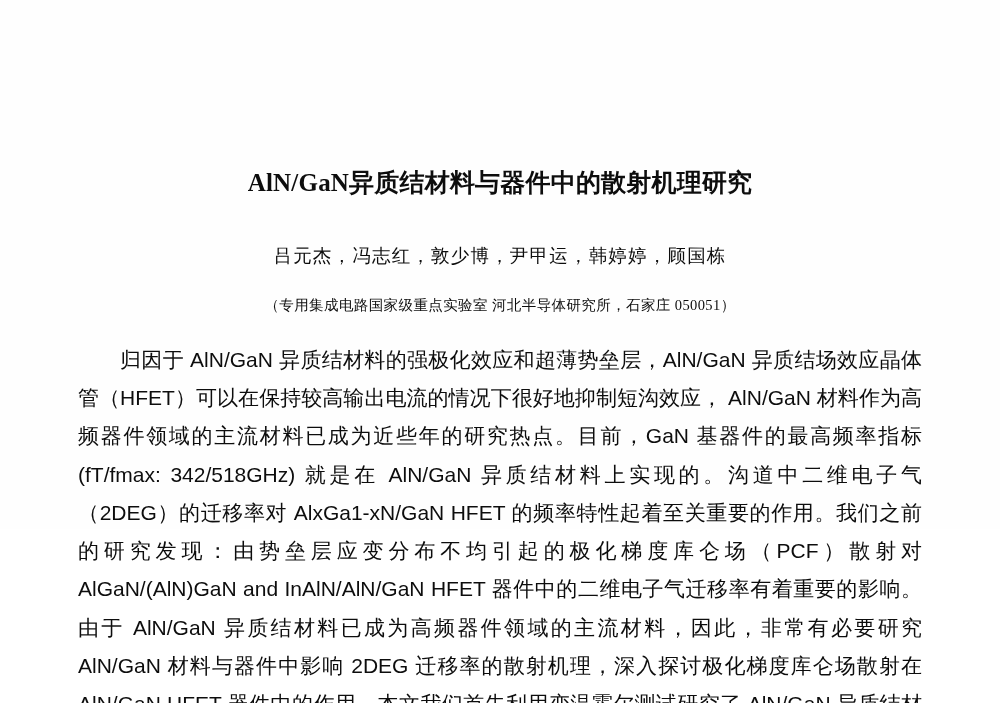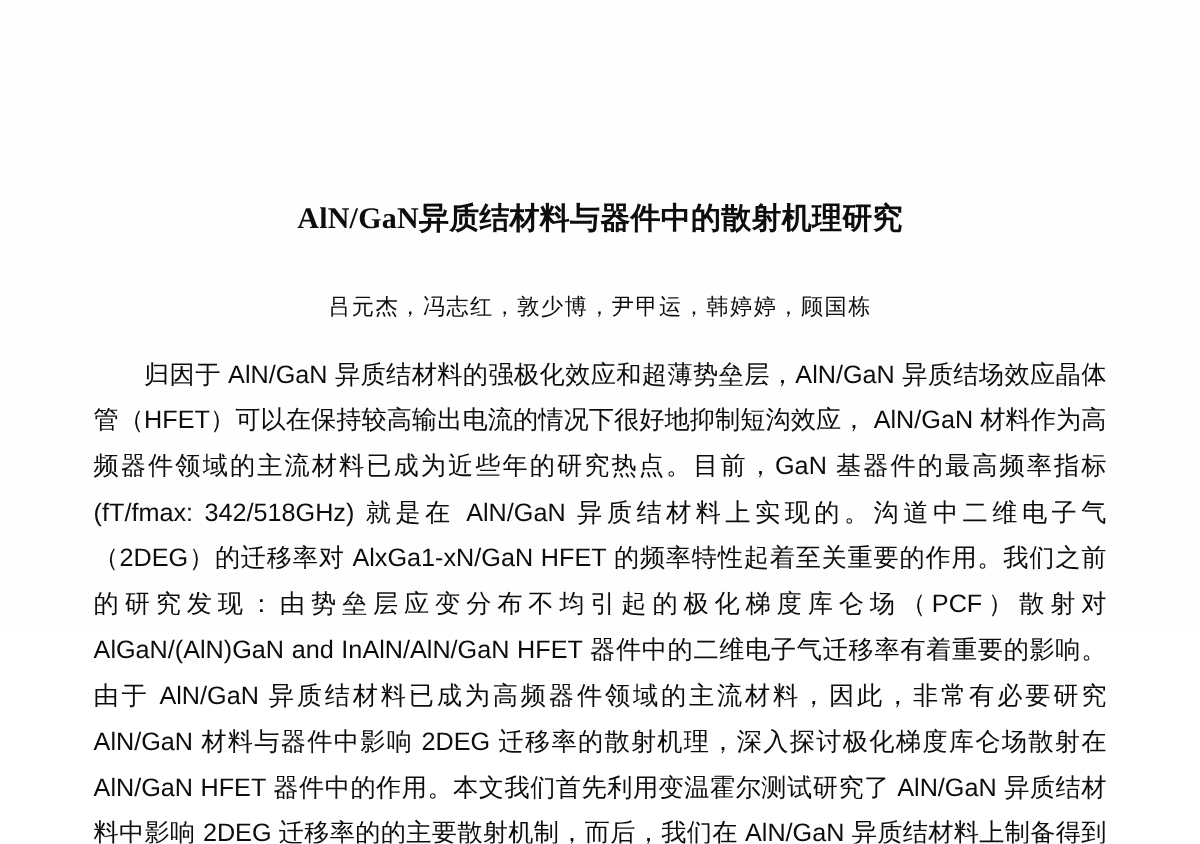--- a/index.html
+++ b/index.html
@@ -71,18 +71,19 @@
 </style>
 </head>
 <body>
 
 <div class="page">
 
   <h1 class="doc-title">AlN/GaN异质结材料与器件中的散射机理研究</h1>
 
   <p class="authors">吕元杰，冯志红，敦少博，尹甲运，韩婷婷，顾国栋</p>
 
+  <p class="affiliation">（专用集成电路国家级重点实验室 河北半导体研究所，石家庄 050051）</p>
 
   <div class="body-block">
     <p class="para">归因于 AlN/GaN 异质结材料的强极化效应和超薄势垒层，AlN/GaN 异质结场效应晶体管（HFET）可以在保持较高输出电流的情况下很好地抑制短沟效应， AlN/GaN 材料作为高频器件领域的主流材料已成为近些年的研究热点。目前，GaN 基器件的最高频率指标(fT/fmax: 342/518GHz) 就是在 AlN/GaN 异质结材料上实现的。沟道中二维电子气（2DEG）的迁移率对 AlxGa1-xN/GaN HFET 的频率特性起着至关重要的作用。我们之前的研究发现：由势垒层应变分布不均引起的极化梯度库仑场（PCF）散射对 AlGaN/(AlN)GaN and InAlN/AlN/GaN HFET 器件中的二维电子气迁移率有着重要的影响。由于 AlN/GaN 异质结材料已成为高频器件领域的主流材料，因此，非常有必要研究 AlN/GaN 材料与器件中影响 2DEG 迁移率的散射机理，深入探讨极化梯度库仑场散射在 AlN/GaN HFET 器件中的作用。本文我们首先利用变温霍尔测试研究了 AlN/GaN 异质结材料中影响 2DEG 迁移率的的主要散射机制，而后，我们在 AlN/GaN 异质结材料上制备得到了不同肖特基面积的方形 AlN/GaN HFETs。基于实验测试和理论计算，我们发现：在完成器件工艺后极化梯度库仑场散射对 AlN/GaN HFET 中的 2DEG 迁移率有着重要的影响，成为一种不可忽略的散射机理。</p>
   </div>
 
 </div>
 
 </body></html>

